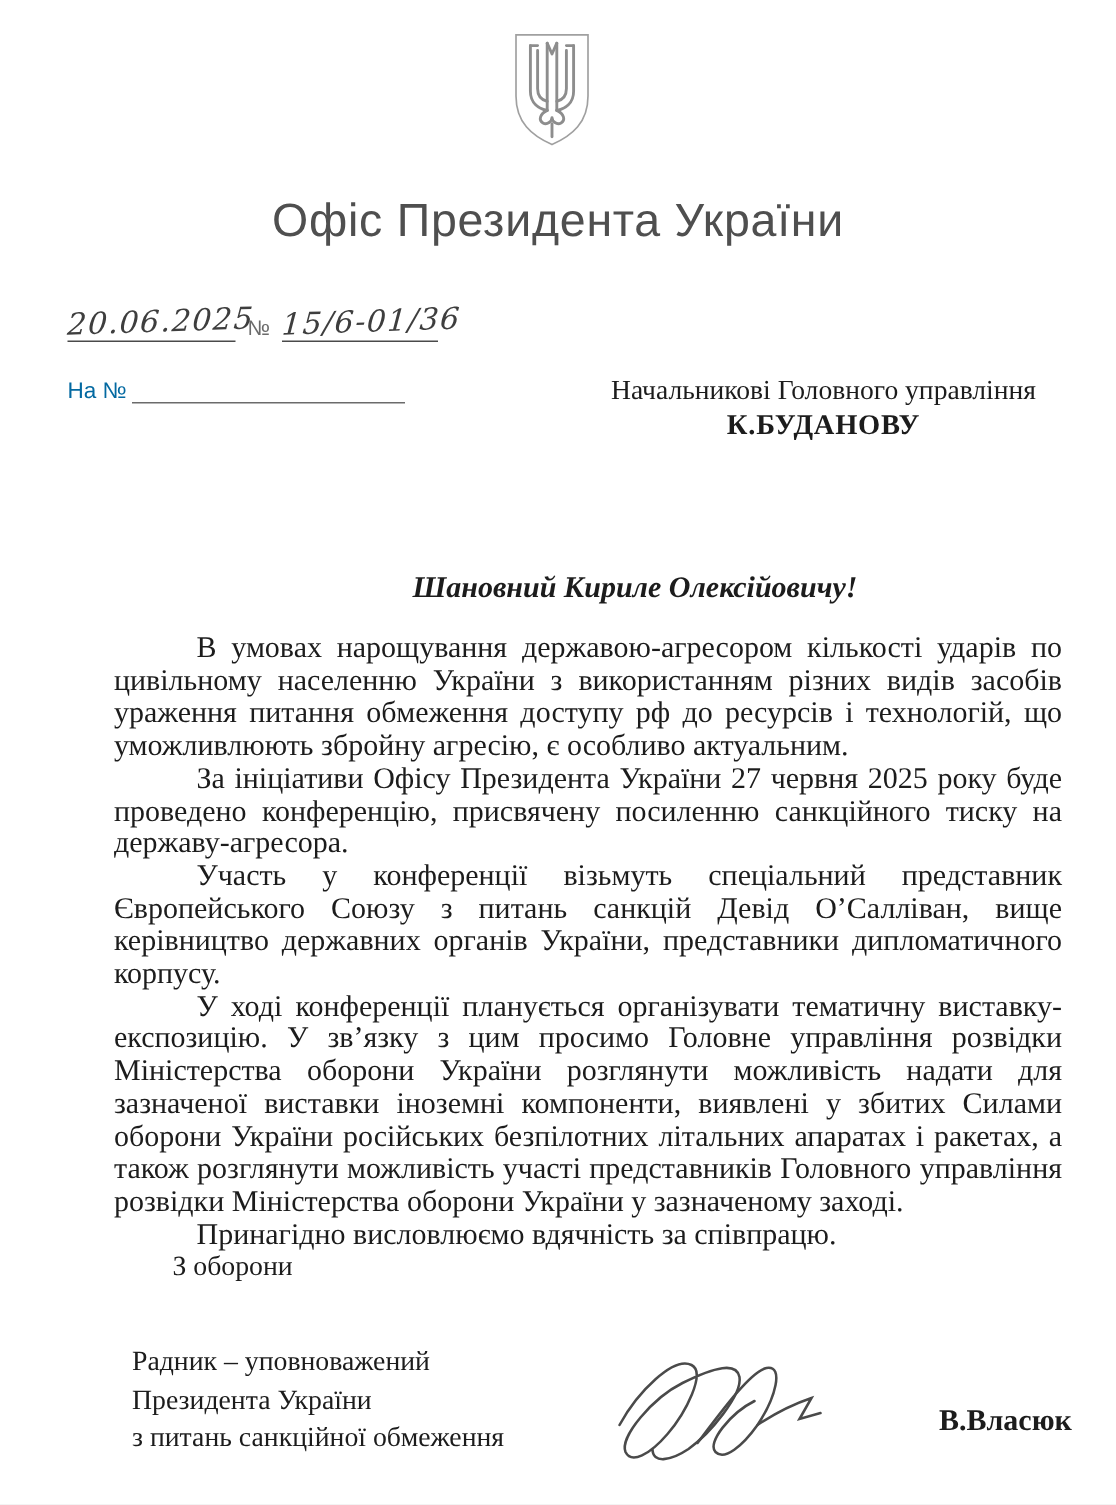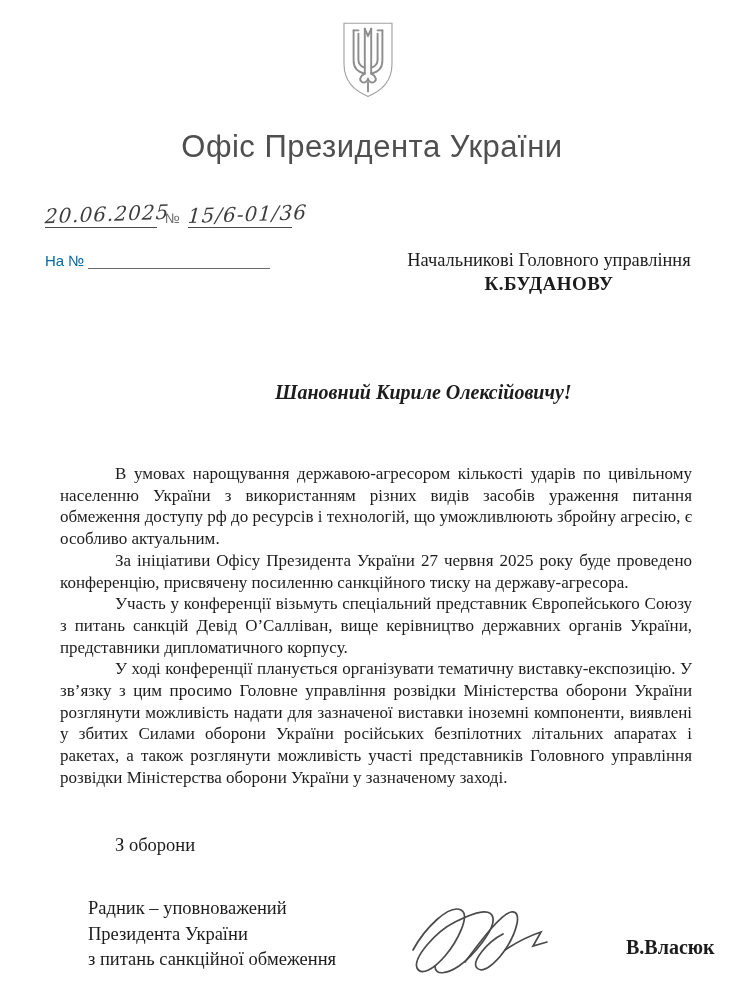--- a/index.html
+++ b/index.html
@@ -47,22 +47,22 @@
     position:absolute;left:381px;top:249px;width:336px;
     text-align:center;font-size:18.4px;line-height:23px;
   }
   .recipient-name{font-weight:bold;font-size:19px;letter-spacing:0.5px;}
   
   .salutation{
     position:absolute;left:243px;top:381px;
     font-weight:bold;font-style:italic;font-size:20px;margin-left:32px;
   }
   .body-text{
-    position:absolute;left:60px;top:422px;width:632px;
-    text-align:justify;font-size:17px;line-height:21.7px;margin-top:41px;
+    position:absolute;left:76px;top:422px;width:632px;
+    text-align:justify;font-size:20px;line-height:21.7px;
   }
   .body-text p{margin:0;text-indent:55px;}
   .closing{position:absolute;left:115px;top:835px;font-size:18.5px;}
   
   .sig-title{position:absolute;left:88px;top:896px;font-size:18.5px;line-height:25.5px;}
   .sig-scrawl{position:absolute;left:405px;top:898px;width:160px;height:92px;}
   .sig-scrawl path{fill:none;stroke:#4a4a4a;stroke-width:1.7;stroke-linecap:round;}
   .sig-name{position:absolute;left:626px;top:936px;font-weight:bold;font-size:20px;}
 </style>
 </head>
@@ -105,20 +105,21 @@
     <div class="recipient-name">К.БУДАНОВУ</div>
   </div>
 
   <div class="salutation">Шановний Кириле Олексійовичу!</div>
 
   <div class="body-text">
     <p>В умовах нарощування державою-агресором кількості ударів по цивільному населенню України з використанням різних видів засобів ураження питання обмеження доступу рф до ресурсів і технологій, що уможливлюють збройну агресію, є особливо актуальним.</p>
     <p>За ініціативи Офісу Президента України 27 червня 2025 року буде проведено конференцію, присвячену посиленню санкційного тиску на державу-агресора.</p>
     <p>Участь у конференції візьмуть спеціальний представник Європейського Союзу з питань санкцій Девід О’Салліван, вище керівництво державних органів України, представники дипломатичного корпусу.</p>
     <p>У ході конференції планується організувати тематичну виставку-експозицію. У зв’язку з цим просимо Головне управління розвідки Міністерства оборони України розглянути можливість надати для зазначеної виставки іноземні компоненти, виявлені у збитих Силами оборони України російських безпілотних літальних апаратах і ракетах, а також розглянути можливість участі представників Головного управління розвідки Міністерства оборони України у зазначеному заході.</p>
+    <p>Принагідно висловлюємо вдячність за співпрацю.</p>
   </div>
 
   <div class="closing">З оборони</div>
 
   <div class="sig-title">
     <div>Радник – уповноважений</div>
     <div>Президента України</div>
     <div>з питань санкційної обмеження</div>
   </div>
 

